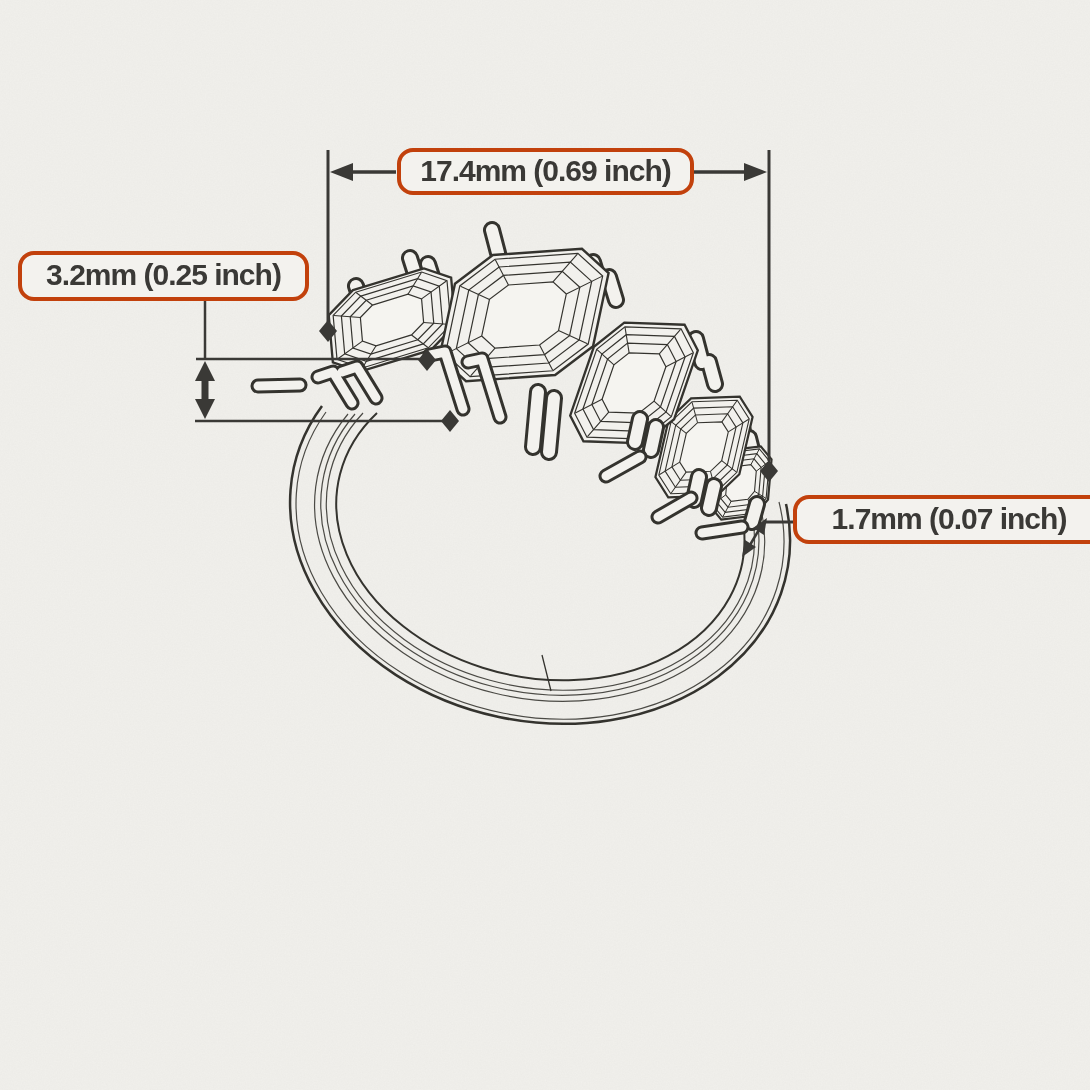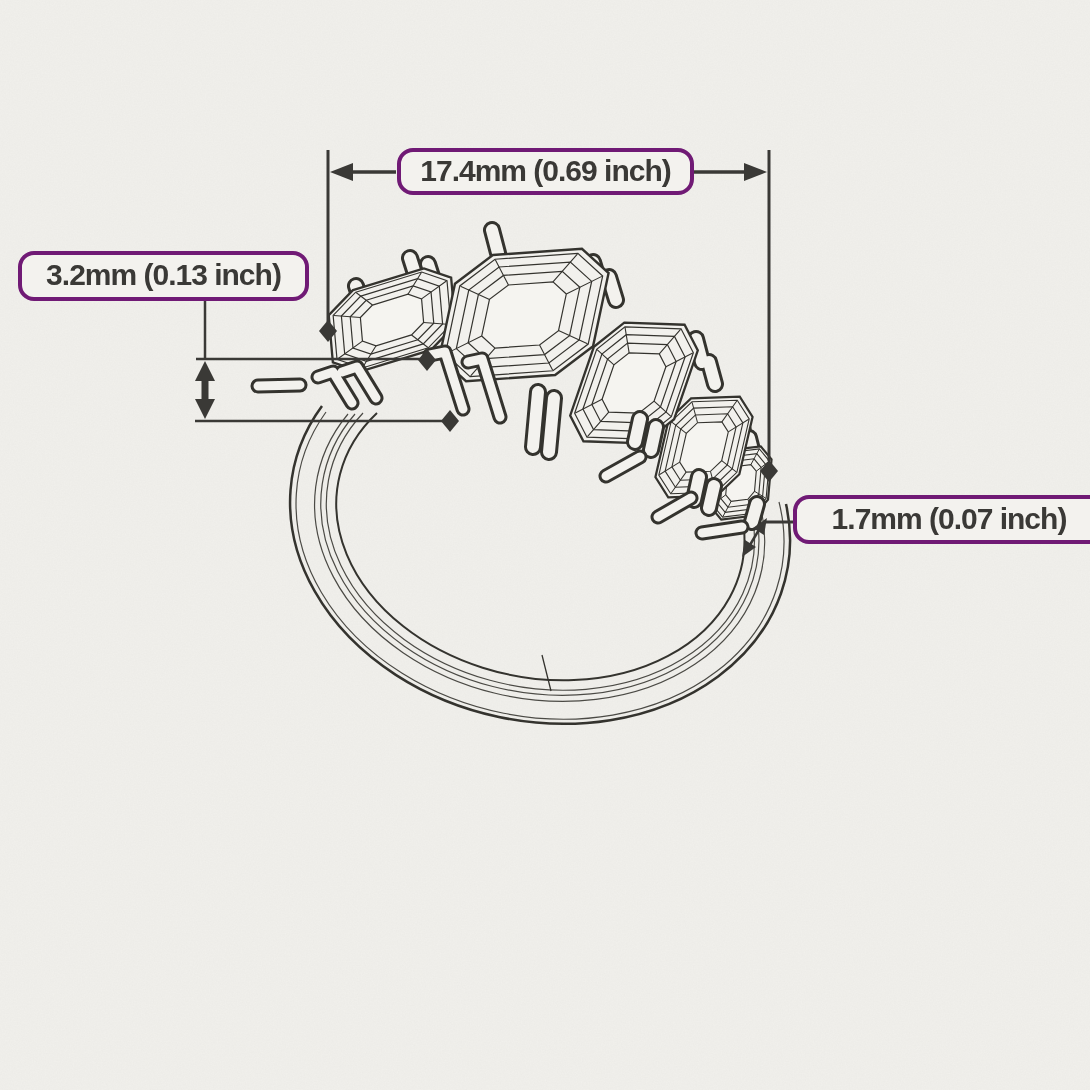--- a/index.html
+++ b/index.html
@@ -10,21 +10,21 @@
     overflow:hidden;
   }
   .stage{
     position:relative;width:1090px;height:1090px;
     background:#f1f0ec;
   }
   .stage svg{position:absolute;left:0;top:0;}
   .dim-label{
     position:absolute;
     box-sizing:border-box;
-    border:4px solid #701a75;
+    border:4px solid #c2410c;
     border-radius:16px;
     background:#f3f2ee;
     color:#3a3936;
     font-weight:700;
     font-size:30px;
     letter-spacing:-1px;
     display:flex;align-items:center;justify-content:center;
     white-space:nowrap;
     padding-bottom:2px;
   }
@@ -201,16 +201,16 @@
     <g>
       <line x1="793" y1="522" x2="766" y2="522" stroke-width="3"></line>
       <line x1="763" y1="523" x2="747" y2="550" stroke-width="2.5"></line>
       <polygon points="767,518 764,535 753,528" fill="#3a3936" stroke="none"></polygon>
       <polygon points="742,557 756,547 745,540" fill="#3a3936" stroke="none"></polygon>
     </g>
   </g>
 </svg>
 
 <div class="dim-label" id="label-width">17.4mm (0.69 inch)</div>
-<div class="dim-label" id="label-height">3.2mm (0.13 inch)</div>
+<div class="dim-label" id="label-height">3.2mm (0.25 inch)</div>
 <div class="dim-label" id="label-thickness">1.7mm (0.07 inch)</div>
 
 </div>
 
 </body></html>

